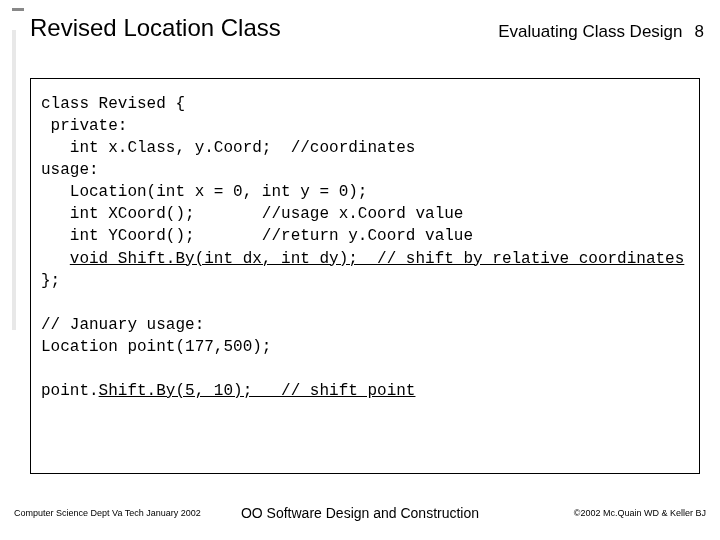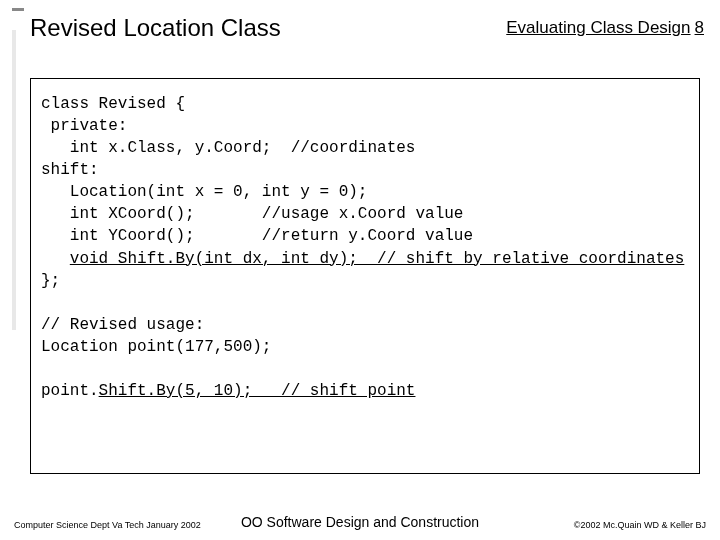--- a/index.html
+++ b/index.html
@@ -35,32 +35,31 @@
     height: 300px;
     background: #e8e8e8;
   }
   .header {
     position: absolute;
     top: 14px;
     left: 30px;
     right: 16px;
     display: flex;
     justify-content: space-between;
-    align-items: center;
+    align-items: flex-end;
   }
   .title {
     font-size: 24px;
     font-weight: 400;
   }
   .header-right {
     display: flex;
     align-items: baseline;
-    gap: 4px;
+    gap: 12px;
     font-size: 17px;
-    text-decoration: underline;
   }
   .pagenum {
     font-size: 17px;
   }
   .codebox {
     position: absolute;
     top: 78px;
     left: 30px;
     right: 20px;
     height: 396px;
@@ -71,26 +70,26 @@
     font-size: 16px;
     line-height: 1.38;
     white-space: pre;
     overflow: hidden;
   }
   .codebox .u {
     text-decoration: underline;
   }
   .footer {
     position: absolute;
-    bottom: 10px;
+    bottom: 22px;
     left: 14px;
     right: 14px;
     display: flex;
     justify-content: space-between;
-    align-items: flex-end;
+    align-items: center;
     font-size: 9px;
     color: #000;
   }
   .footer .mid {
     position: absolute;
     left: 0;
     right: 0;
     text-align: center;
     font-size: 14px;
   }
@@ -111,28 +110,28 @@
     <div class="title">Revised Location Class</div>
     <div class="header-right">
       <span>Evaluating Class Design</span>
       <span class="pagenum">8</span>
     </div>
   </div>
 
   <div class="codebox"><span>class Revised {</span>
 <span> private:</span>
 <span>   int x.Class, y.Coord;  //coordinates</span>
-<span>shift:</span>
+<span>usage:</span>
 <span>   Location(int x = 0, int y = 0);</span>
 <span>   int XCoord();       //usage x.Coord value</span>
 <span>   int YCoord();       //return y.Coord value</span>
 <span>   </span><span class="u">void Shift.By(int dx, int dy);  // shift by relative coordinates</span>
 <span>};</span>
 <span></span>
-<span>// Revised usage:</span>
+<span>// January usage:</span>
 <span>Location point(177,500);</span>
 <span></span>
 <span>point.</span><span class="u">Shift.By(5, 10);   // shift point</span></div>
 
   <div class="footer">
     <span class="left">Computer Science Dept Va Tech January 2002</span>
     <span class="mid">OO Software Design and Construction</span>
     <span class="right">©2002 Mc.Quain WD &amp; Keller BJ</span>
   </div>
 

